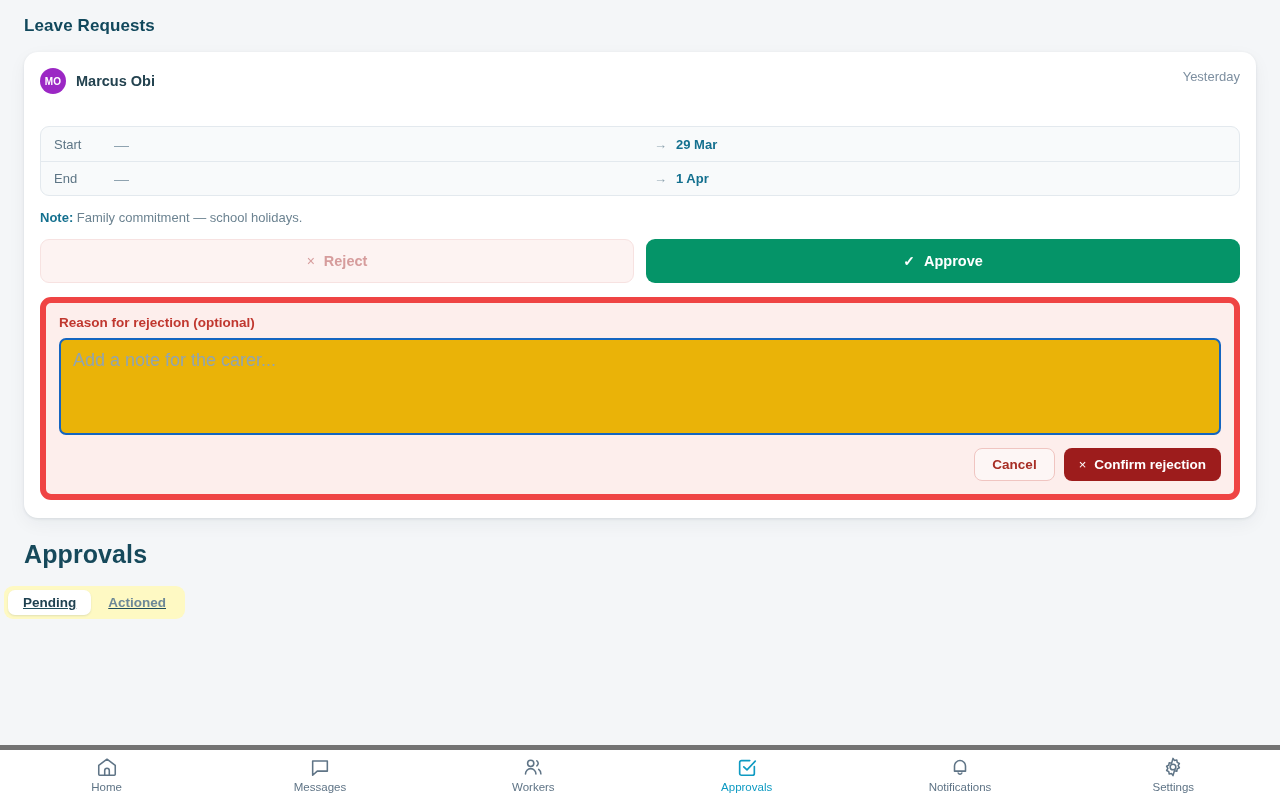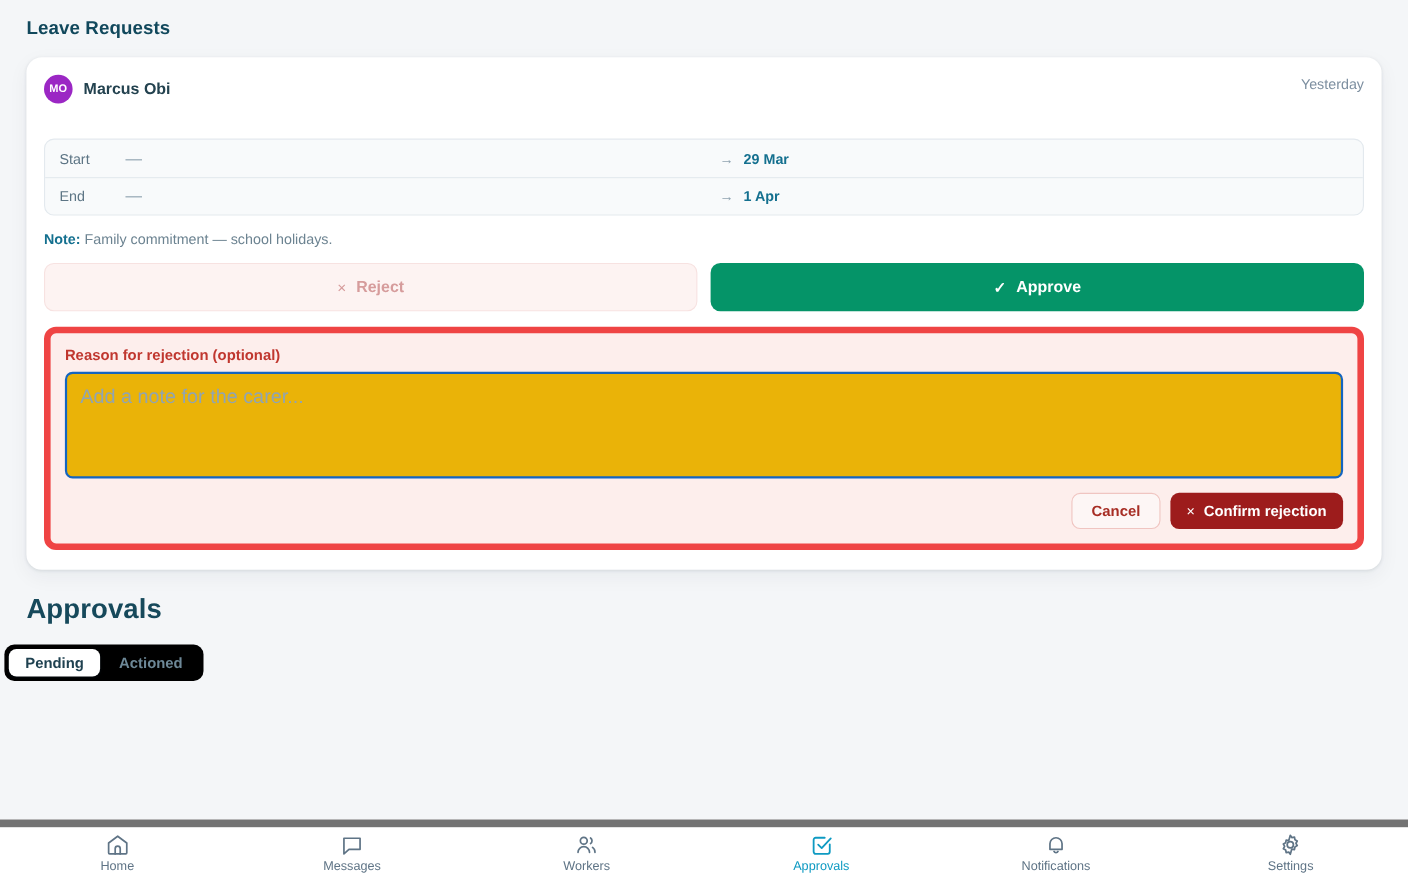--- a/index.html
+++ b/index.html
@@ -248,25 +248,26 @@
     font-size: 25px;
     font-weight: bold;
     color: #16495b;
     letter-spacing: .1px;
   }
 
   .segmented {
     position: absolute;
     left: 4px;
     top: 586px;
-    background: #000000;
+    background: #fef9c3;
     border-radius: 9px;
     padding: 4px;
     display: flex;
     gap: 2px;
+    text-decoration: underline;
   }
   .seg {
     height: 25px;
     padding: 0 15px;
     border-radius: 7px;
     font-size: 13.5px;
     font-weight: bold;
     display: flex;
     align-items: center;
     color: #6d8897;
@@ -308,21 +309,21 @@
   }
 
   
   .bottom-nav {
     position: absolute;
     left: 0;
     bottom: 0;
     width: 1280px;
     height: 55px;
     background: #ffffff;
-    border-top: 7px solid #737373;
+    border-top: 5px solid #737373;
     display: flex;
   }
   .nav-item {
     flex: 1;
     display: flex;
     flex-direction: column;
     align-items: center;
     justify-content: center;
     gap: 4px;
     cursor: pointer;

